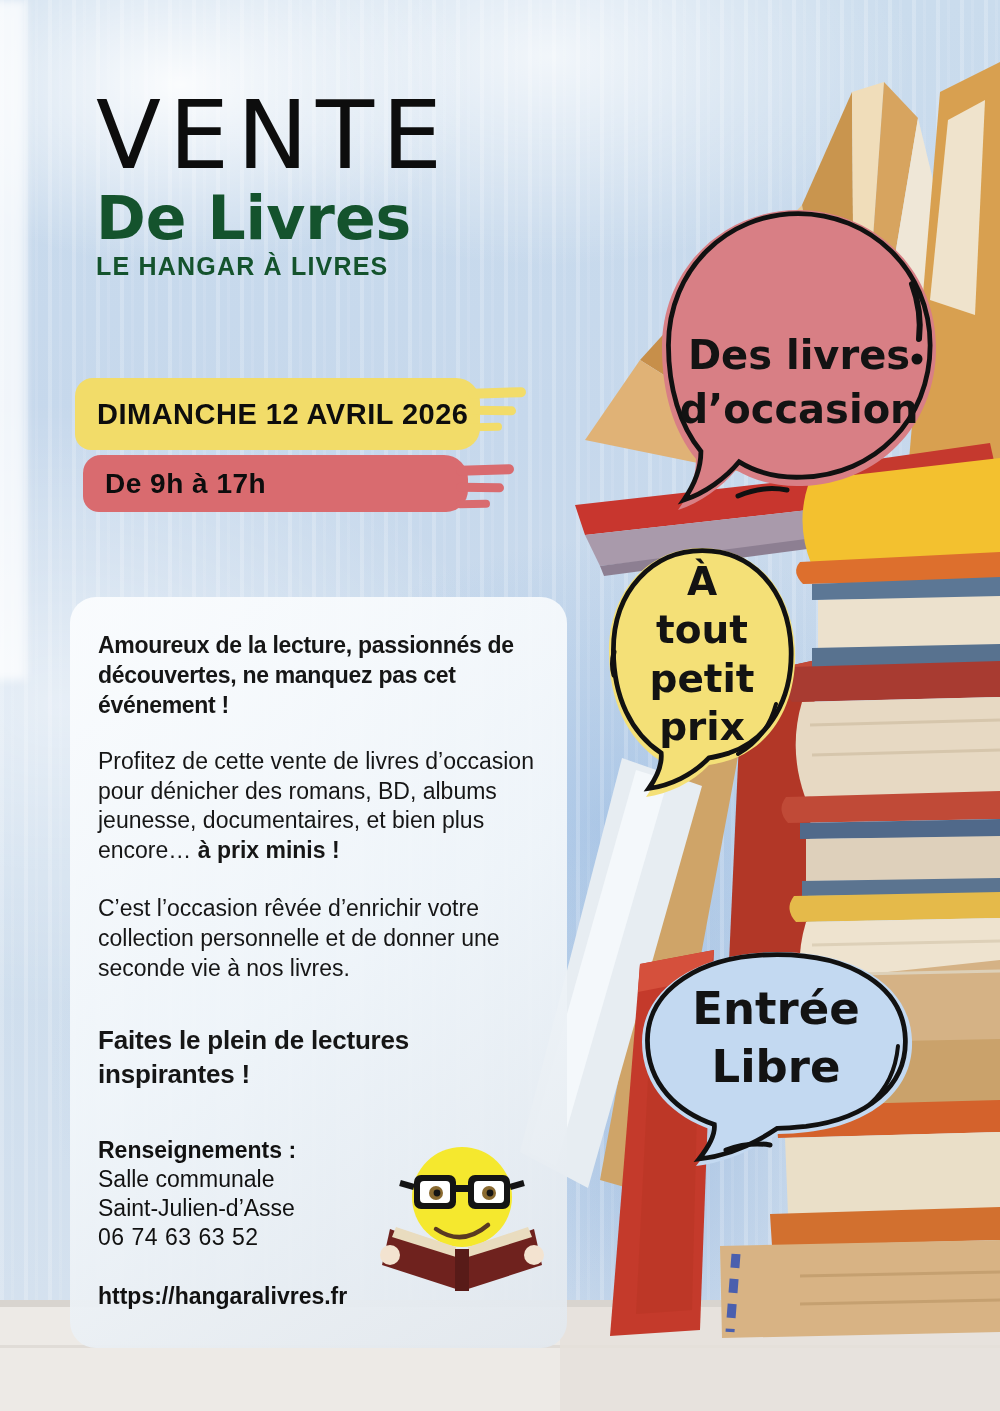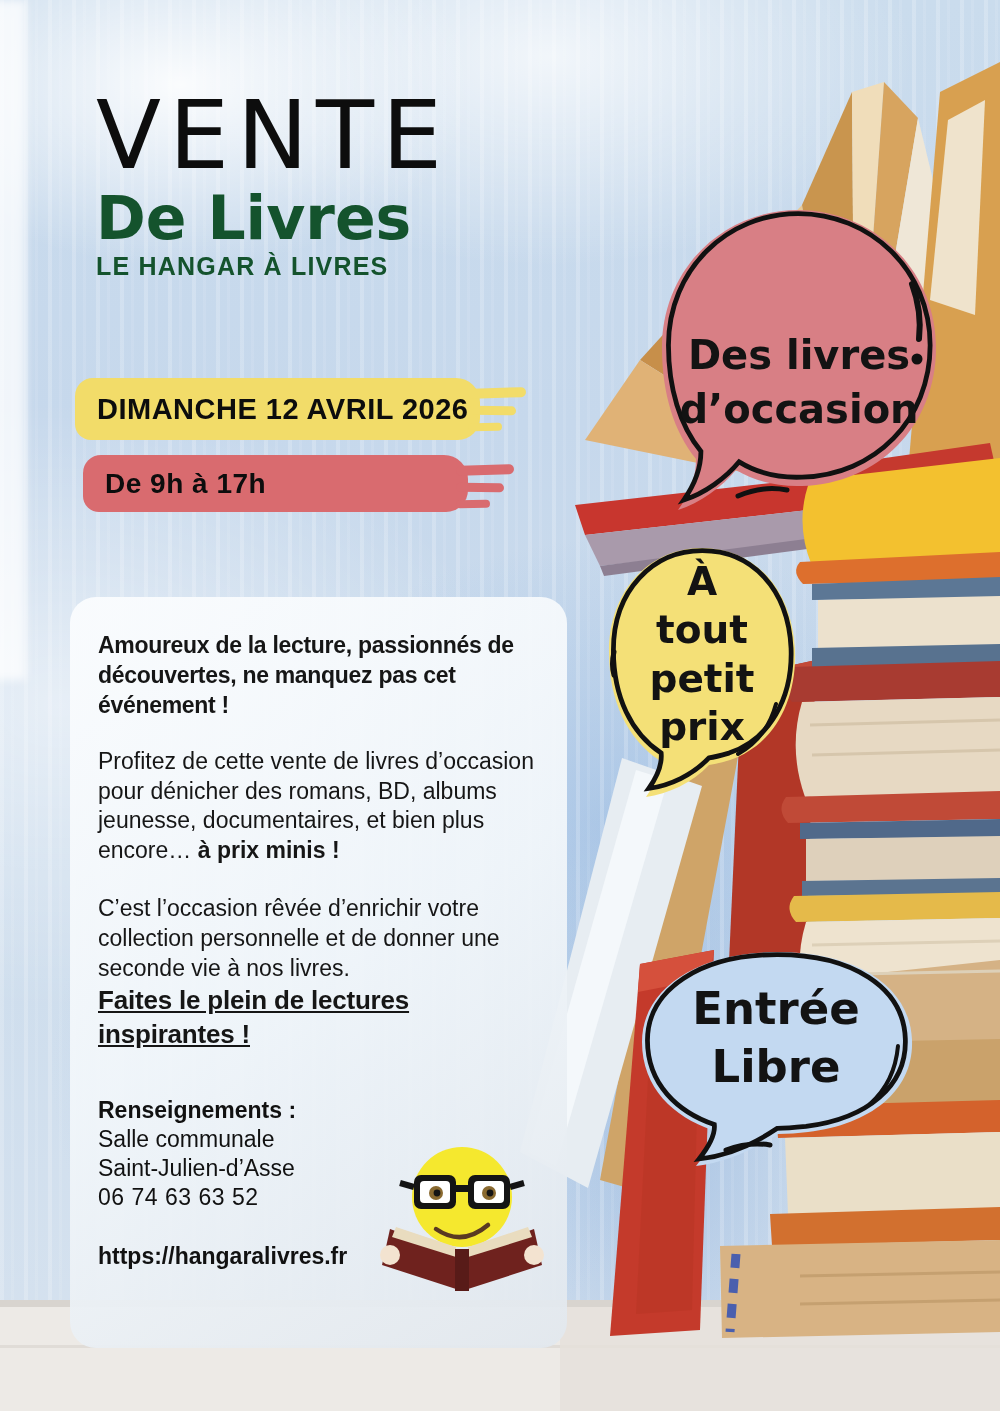--- a/index.html
+++ b/index.html
@@ -38,41 +38,41 @@
   
   .title-block{position:absolute;left:96px;top:86px;}
   .title-1{font-family:"DejaVu Sans",sans-serif;font-weight:normal;font-size:95px;line-height:1.05;letter-spacing:8px;color:#0d0d0d;}
   .title-2{font-family:"DejaVu Sans",sans-serif;font-weight:bold;font-size:60px;line-height:1.05;margin-top:1px;color:#14532d;}
   .subtitle{font-family:"Liberation Sans",sans-serif;font-weight:bold;font-size:25px;letter-spacing:1.2px;margin-top:2px;color:#14532d;}
 
   
   .banner{position:absolute;display:flex;align-items:center;padding-left:22px;
     border-radius:18px 24px 22px 16px;}
   .banner .label{font-family:"Liberation Sans",sans-serif;font-weight:bold;color:#0d0d0d;}
-  .banner-yellow{left:75px;top:378px;width:405px;height:62px;background:var(--banner-yellow);}
+  .banner-yellow{left:75px;top:378px;width:405px;height:72px;background:var(--banner-yellow);}
   .banner-yellow .label{font-size:29px;letter-spacing:.5px;}
   .banner-red{left:75px;top:455px;width:385px;height:57px;background:var(--banner-red);margin-left:8px;}
   .banner-red .label{font-size:28px;letter-spacing:.5px;}
   .streak{position:absolute;border-radius:5px;}
   .banner-yellow .streak{background:var(--banner-yellow);}
   .banner-red .streak{background:var(--banner-red);}
   .s1{right:-46px;top:10px;width:58px;height:10px;transform:rotate(-2deg);}
   .s2{right:-36px;top:28px;width:48px;height:9px;transform:rotate(1deg);}
   .s3{right:-22px;top:45px;width:34px;height:8px;transform:rotate(-1deg);}
 
   
   .card{position:absolute;left:70px;top:597px;width:497px;height:751px;border-radius:26px;
     background:linear-gradient(150deg, rgba(250,252,254,.97) 0%, rgba(241,246,250,.95) 50%, rgba(226,232,238,.93) 100%);
     padding:34px 28px 0 28px;}
   .card p{font-size:23px;line-height:1.3;color:#161616;}
   .card .b{font-weight:bold;}
   .intro{font-weight:bold;letter-spacing:-.3px;}
   .card .gap1{margin-top:26px;}
   .card .gap2{margin-top:28px;}
-  .cta{font-weight:bold;font-size:26px !important;letter-spacing:-.2px;text-decoration:underline;}
+  .cta{font-weight:bold;font-size:26px !important;margin-top:40px;letter-spacing:-.2px;}
   .contact{margin-top:44px;font-size:23px;line-height:1.27;}
   .contact .label{font-weight:bold;}
   .contact .phone{letter-spacing:.5px;}
   .contact .web{margin-top:30px;font-weight:bold;}
   .mascot{position:absolute;left:286px;top:536px;width:212px;height:168px;}
 
   
   .bubble{position:absolute;}
   .bubble svg{position:absolute;inset:0;overflow:visible;}
   .bubble .lines{position:absolute;inset:0;display:flex;flex-direction:column;align-items:center;

